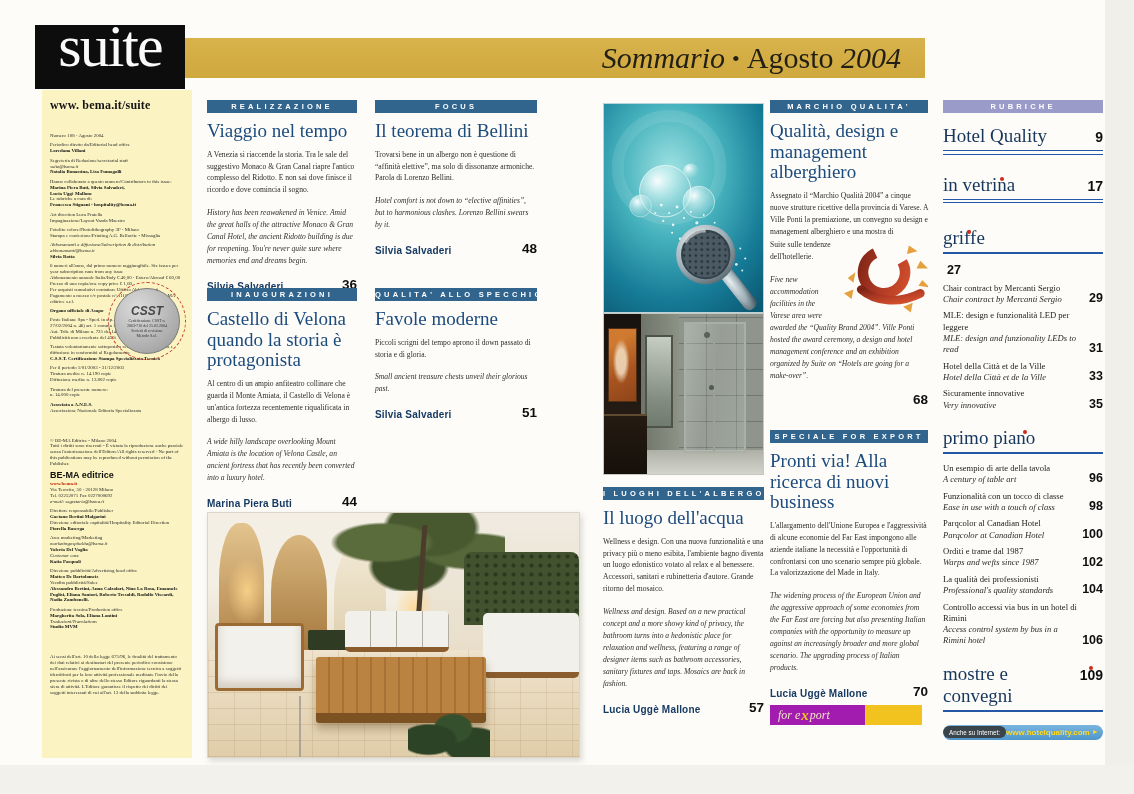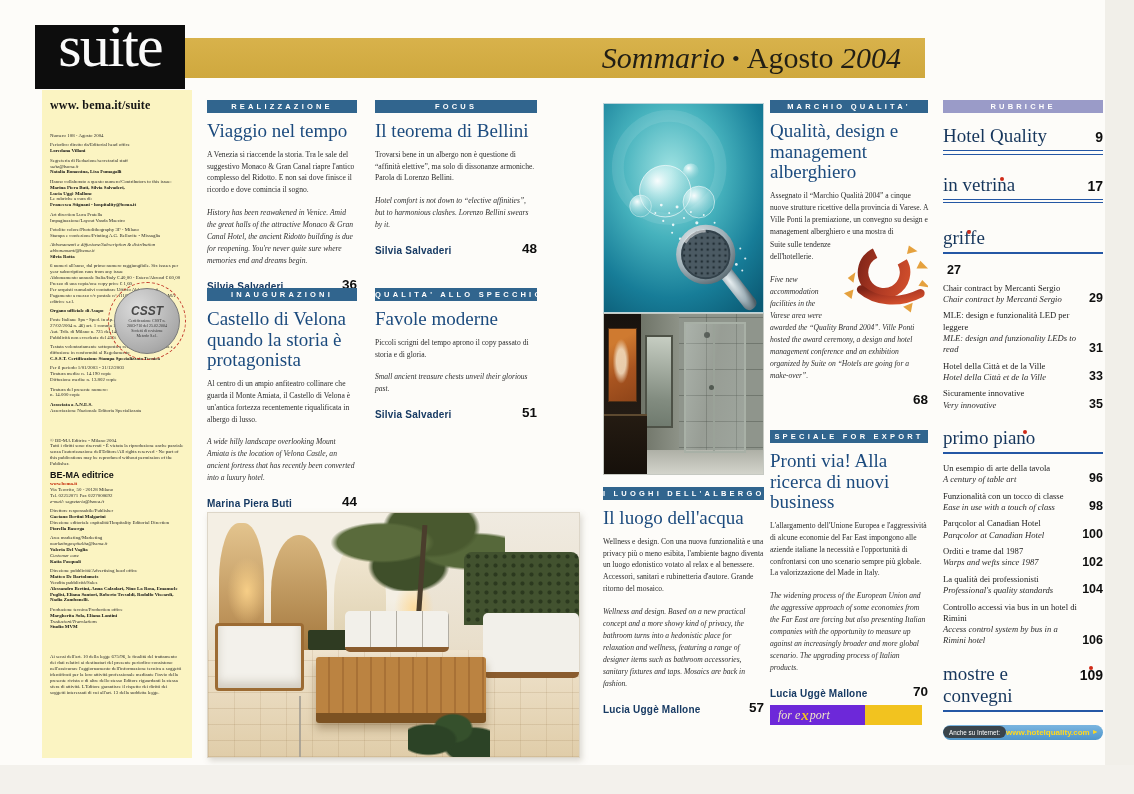--- a/index.html
+++ b/index.html
@@ -47,21 +47,21 @@
   #art-castello{left:207px;top:288px;width:150px;}
   #art-bellini{left:375px;top:100px;width:162px;}
   #art-favole{left:375px;top:288px;width:162px;}
   #art-acqua{left:603px;top:487px;width:161px;}
   #art-marchio{left:770px;top:100px;width:158px;}
   #art-export{left:770px;top:430px;width:158px;}
   .q-wrap{float:right;width:86px;height:78px;margin:2px 0 2px 6px;}
 
   
   .fx{left:770px;top:705px;width:152px;height:20px;display:flex;}
-  .fx-black{width:57%;background:#6d28d9;color:#f1e8c8;display:flex;align-items:center;padding-left:8px;
+  .fx-black{width:57%;background:#a21caf;color:#f1e8c8;display:flex;align-items:center;padding-left:8px;
             font-style:italic;font-size:12px;font-family:"Liberation Serif",serif;}
   .fx-x{color:#f2c31f;font-size:15px;font-weight:bold;margin:0 1px;}
   .fx-yellow{flex:1;background:#f2c31f;}
 
   
   .rubcol{left:943px;top:100px;width:160px;}
   .rub-head{display:flex;align-items:baseline;position:relative;}
   .rh-title{flex:1;font-size:19px;color:#16365c;}
   .rh-page{font-family:"Liberation Sans",sans-serif;font-weight:bold;font-size:14px;color:#0e0e0e;}
   .dot{position:absolute;width:4px;height:4px;border-radius:50%;background:#cf2a18;top:3px;}
@@ -328,21 +328,21 @@
     <div class="art-en">Hotel comfort is not down to “elective affinities”, but to harmonious clashes. Lorenzo Bellini swears by it.</div>
     <div class="byline">
       <span class="author">Silvia Salvaderi</span>
       <span class="pageno">48</span>
     </div>
   </div>
 
   <div class="abs art" id="art-favole">
     <div class="badge">QUALITA' ALLO SPECCHIO</div>
     <div class="art-title">Favole moderne</div>
-    <div class="art-it">Piccoli scrigni del tempo aprono il copy passato di storia e di gloria.</div>
+    <div class="art-it">Piccoli scrigni del tempo aprono il down passato di storia e di gloria.</div>
     <div class="art-en">Small ancient treasure chests unveil their glorious past.</div>
     <div class="byline">
       <span class="author">Silvia Salvaderi</span>
       <span class="pageno">51</span>
     </div>
   </div>
 
   <div class="abs photo" id="photo-teal">
     <svg width="159" height="208" viewBox="0 0 161 210" preserveAspectRatio="none">
       <defs>

